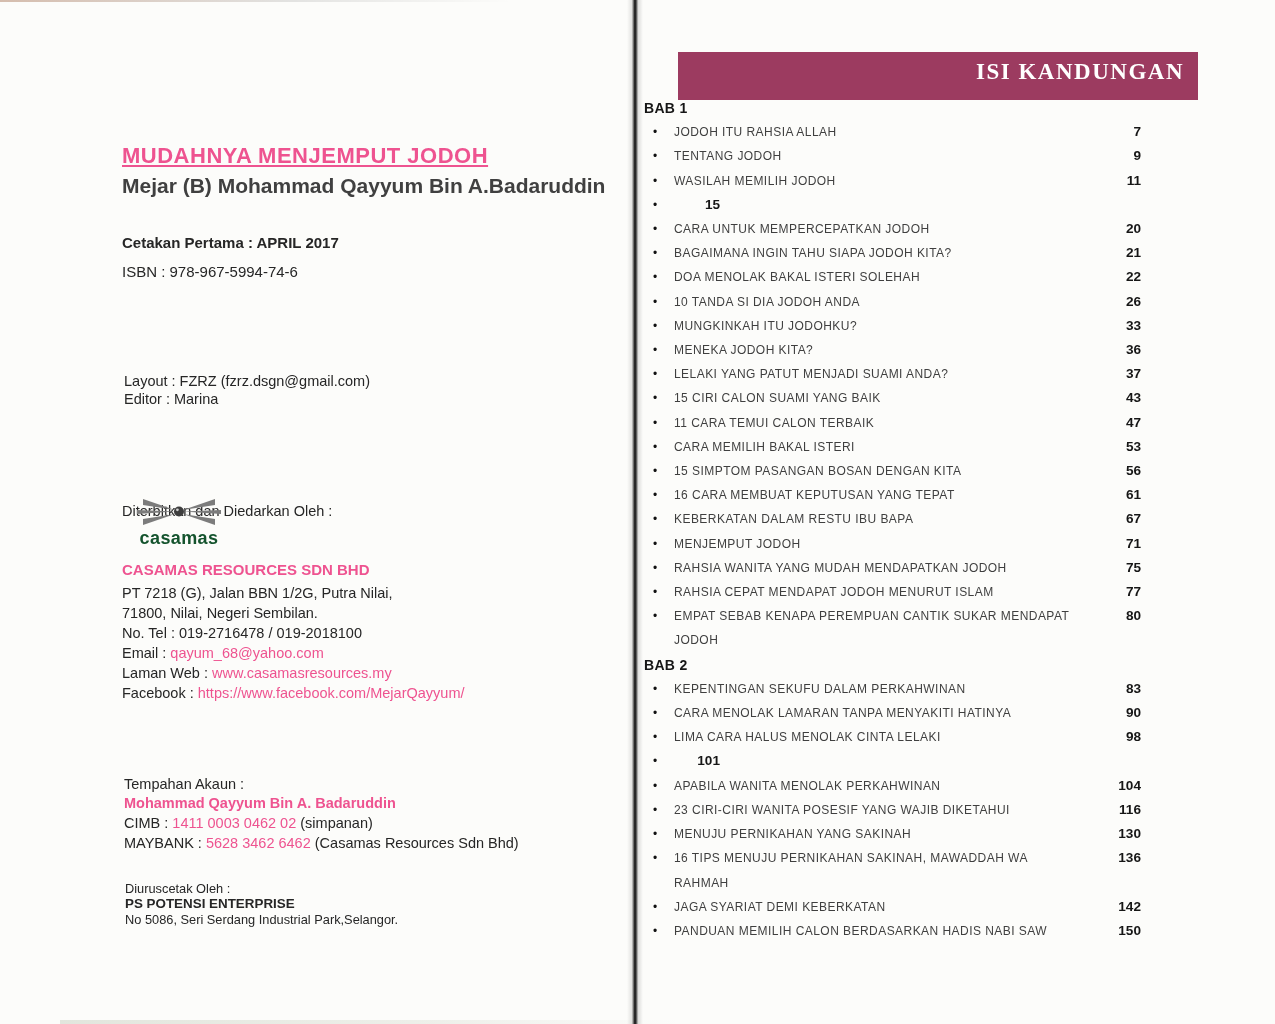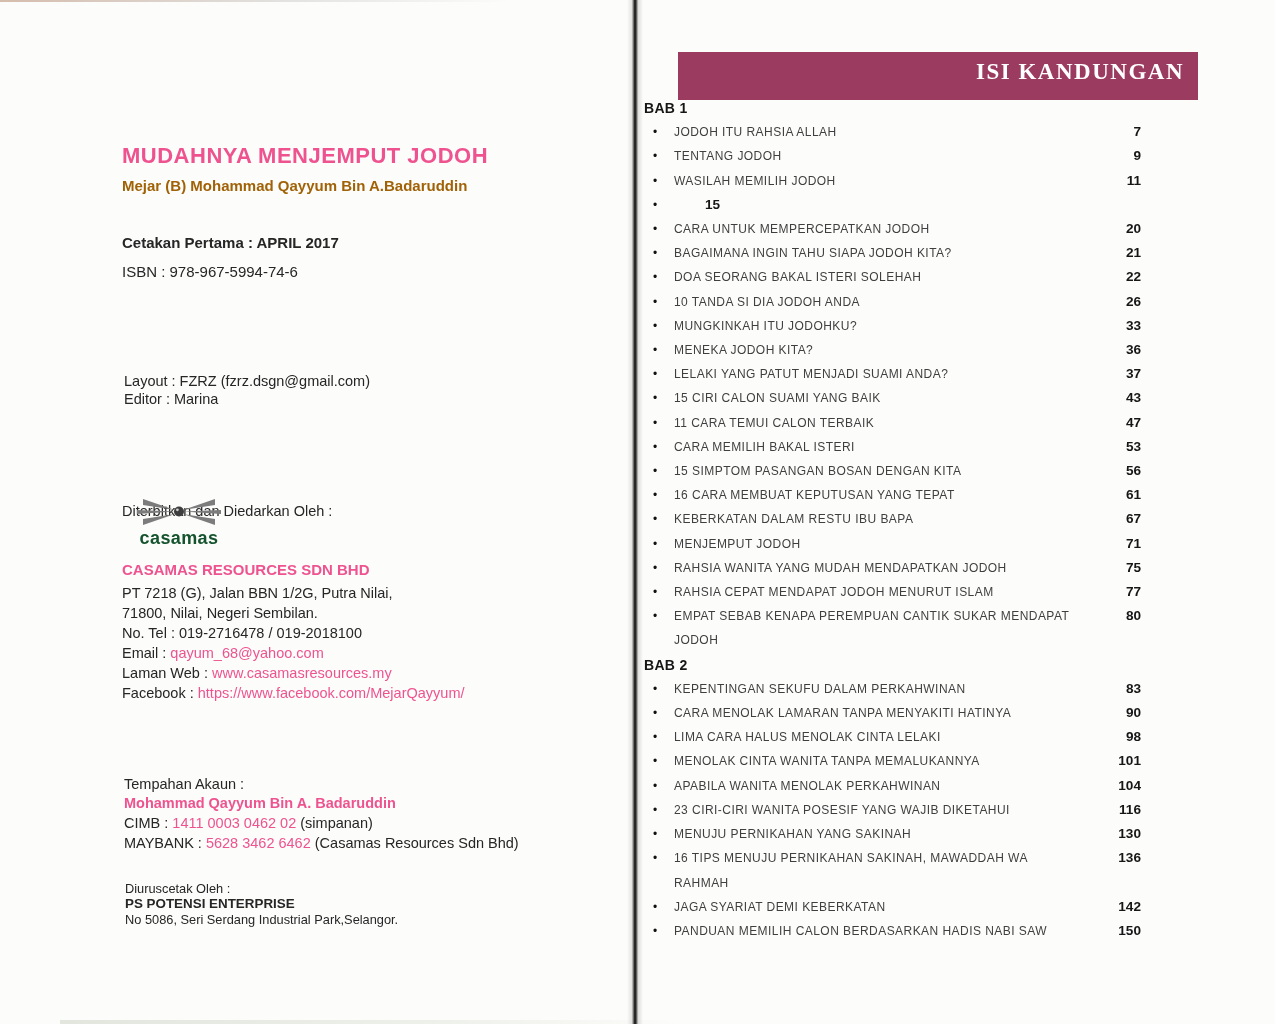--- a/index.html
+++ b/index.html
@@ -13,22 +13,22 @@
   .edge-top{position:absolute;left:0;top:0;width:640px;height:2px;
     background:linear-gradient(to right,rgba(140,70,30,.35),rgba(0,0,0,.10) 45%,transparent 80%);}
   .edge-bottom{position:absolute;left:60px;bottom:0;width:620px;height:4px;
     background:linear-gradient(to right,rgba(110,130,90,.18),rgba(110,130,90,.10) 60%,transparent);}
   .gutter{position:absolute;left:627px;top:0;width:16px;height:1024px;
     background:linear-gradient(to right,rgba(0,0,0,0) 0%,rgba(0,0,0,.10) 30%,#1c1c1c 48%,#2a2a2a 55%,rgba(0,0,0,.12) 70%,rgba(0,0,0,0) 100%);}
   
   .lp{position:absolute;font-size:14.5px;line-height:20px;color:#262626;white-space:nowrap;}
   .pink{color:var(--pink,#ee5390);}
   .b{font-weight:bold;}
-  .book-title{font-size:22px;font-weight:bold;letter-spacing:.5px;color:var(--pink,#ee5390);}
-  .author{font-size:15px;font-weight:bold;color:#a16207;}
+  .book-title{font-size:22px;font-weight:bold;letter-spacing:.5px;color:var(--pink,#ee5390);text-decoration:underline;}
+  .author{font-size:21px;font-weight:bold;color:#404040;}
   .small{font-size:12.8px;line-height:16px;}
   .logo-block{position:absolute;left:131px;top:498px;width:96px;text-align:center;}
   .logo-text{font-size:18px;font-weight:bold;letter-spacing:.4px;color:#14532d;margin-top:-2px;}
   
   .toc-header{
     position:absolute;left:678px;top:52px;width:520px;height:48px;
     background:var(--maroon,#9c3b60);
     color:#fff;font-family:"Liberation Serif",serif;font-weight:bold;
     font-size:23px;letter-spacing:1.5px;line-height:40px;text-align:right;
     padding-right:14px;box-sizing:border-box;
@@ -138,21 +138,21 @@
         <span class="toc-title">CARA UNTUK MEMPERCEPATKAN JODOH</span>
         <span class="toc-page">20</span>
       </div>
       <div class="toc-row">
         <span class="toc-bullet">•</span>
         <span class="toc-title">BAGAIMANA INGIN TAHU SIAPA JODOH KITA?</span>
         <span class="toc-page">21</span>
       </div>
       <div class="toc-row">
         <span class="toc-bullet">•</span>
-        <span class="toc-title">DOA SEORANG BAKAL ISTERI SOLEHAH</span>
+        <span class="toc-title">DOA MENOLAK BAKAL ISTERI SOLEHAH</span>
         <span class="toc-page">22</span>
       </div>
       <div class="toc-row">
         <span class="toc-bullet">•</span>
         <span class="toc-title">10 TANDA SI DIA JODOH ANDA</span>
         <span class="toc-page">26</span>
       </div>
       <div class="toc-row">
         <span class="toc-bullet">•</span>
         <span class="toc-title">MUNGKINKAH ITU JODOHKU?</span>
@@ -229,21 +229,20 @@
         <span class="toc-title">CARA MENOLAK LAMARAN TANPA MENYAKITI HATINYA</span>
         <span class="toc-page">90</span>
       </div>
       <div class="toc-row">
         <span class="toc-bullet">•</span>
         <span class="toc-title">LIMA CARA HALUS MENOLAK CINTA LELAKI</span>
         <span class="toc-page">98</span>
       </div>
       <div class="toc-row">
         <span class="toc-bullet">•</span>
-        <span class="toc-title">MENOLAK CINTA WANITA TANPA MEMALUKANNYA</span>
         <span class="toc-page">101</span>
       </div>
       <div class="toc-row">
         <span class="toc-bullet">•</span>
         <span class="toc-title">APABILA WANITA MENOLAK PERKAHWINAN</span>
         <span class="toc-page">104</span>
       </div>
       <div class="toc-row">
         <span class="toc-bullet">•</span>
         <span class="toc-title">23 CIRI-CIRI WANITA POSESIF YANG WAJIB DIKETAHUI</span>

